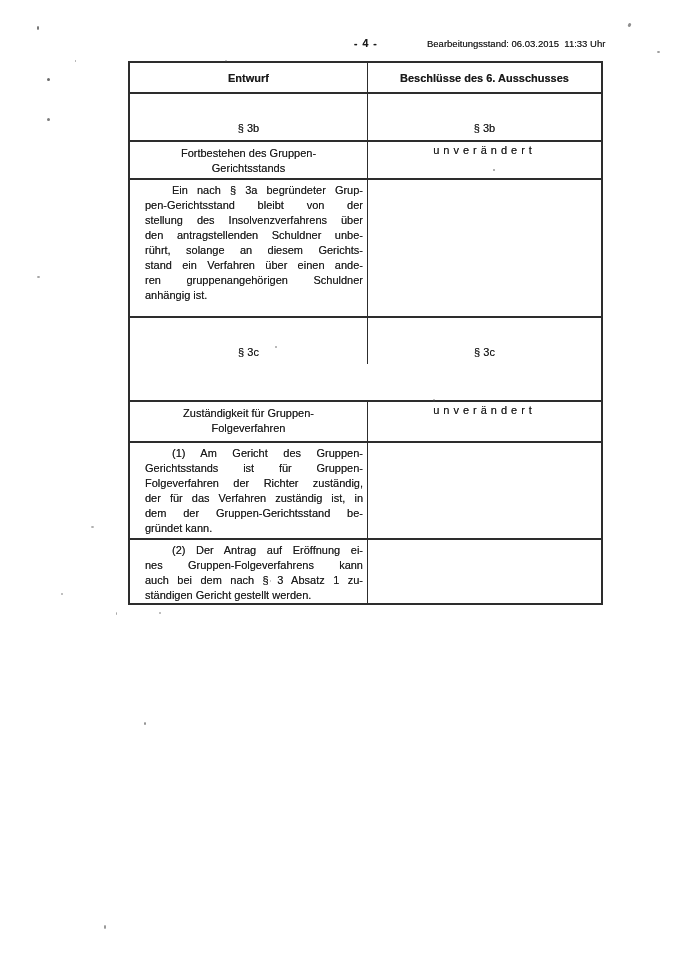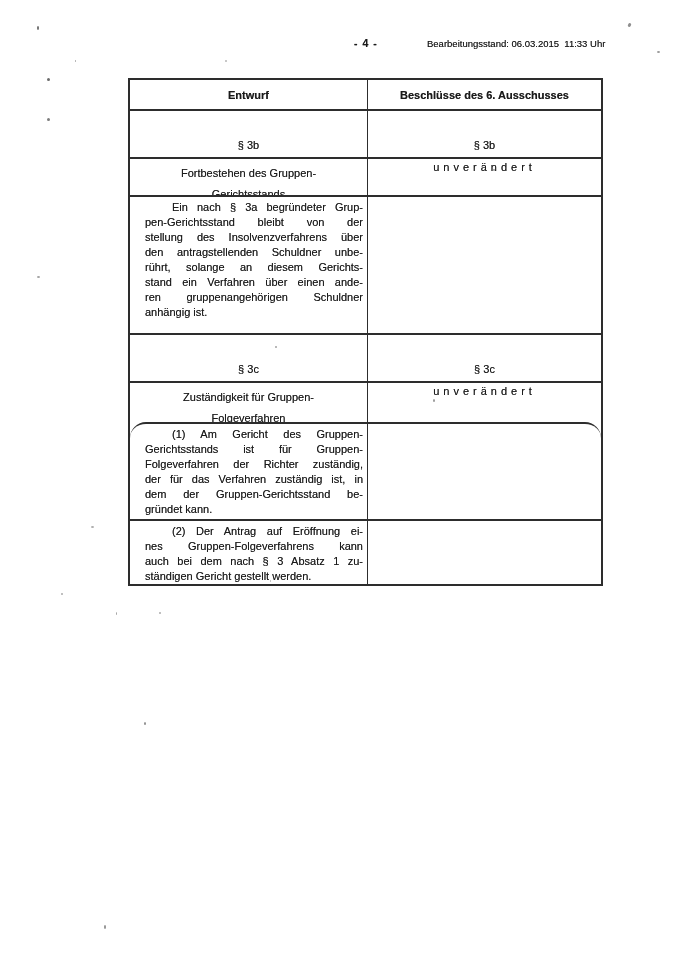--- a/index.html
+++ b/index.html
@@ -23,54 +23,54 @@
     font-size: 10.5px; font-weight: bold; letter-spacing: 1px;
     white-space: pre;
   }
   .statusline {
     position: absolute; left: 427px; top: 38px;
     font-size: 9.5px; white-space: pre;
   }
 
   
   .cmp-table {
-    position: absolute; left: 128px; top: 78px;
+    position: absolute; left: 128px; top: 61px;
     width: 475px;
     border: 2px solid #2d2d2d;
     box-sizing: border-box;
     background: #fff;
   }
   .trow { display: flex; border-top: 2px solid #2d2d2d; }
   .trow:first-child { border-top: none; }
   .cl {
     width: 238px; box-sizing: border-box;
     border-right: 1.5px solid #2d2d2d;
     overflow: hidden;
   }
   .cr { flex: 1; box-sizing: border-box; overflow: hidden; }
 
   .r-hdr  { height: 29px; }
   .r-3b   { height: 46px; }
   .r-cap1 { height: 36px; }
   .r-p1   { height: 136px; }
   .r-3c   { height: 46px; }
-  .r-cap2 { height: 39px; }
-  .r-p2   { height: 95px; border-radius: 16px; }
+  .r-cap2 { height: 39px; margin-top: 36px; }
+  .r-p2   { height: 95px; }
   .r-p3   { height: 63px; }
 
   .hc {
     display: flex; align-items: center; justify-content: center;
     font-size: 11px; font-weight: bold;
   }
   .sec {
     display: flex; align-items: flex-end; justify-content: center;
     font-size: 11px; padding-bottom: 6px;
   }
   .cap {
-    font-size: 11px; line-height: 21px; text-align: center;
+    font-size: 11px; line-height: 15px; text-align: center;
     white-space: pre-line; padding-top: 4px;
   }
   .unv {
     font-size: 11px; text-align: center; padding-top: 2px;
     letter-spacing: 4px;
   }
   .para {
     font-size: 11px; line-height: 15px;
     padding: 3px 4px 0 15px;
   }

